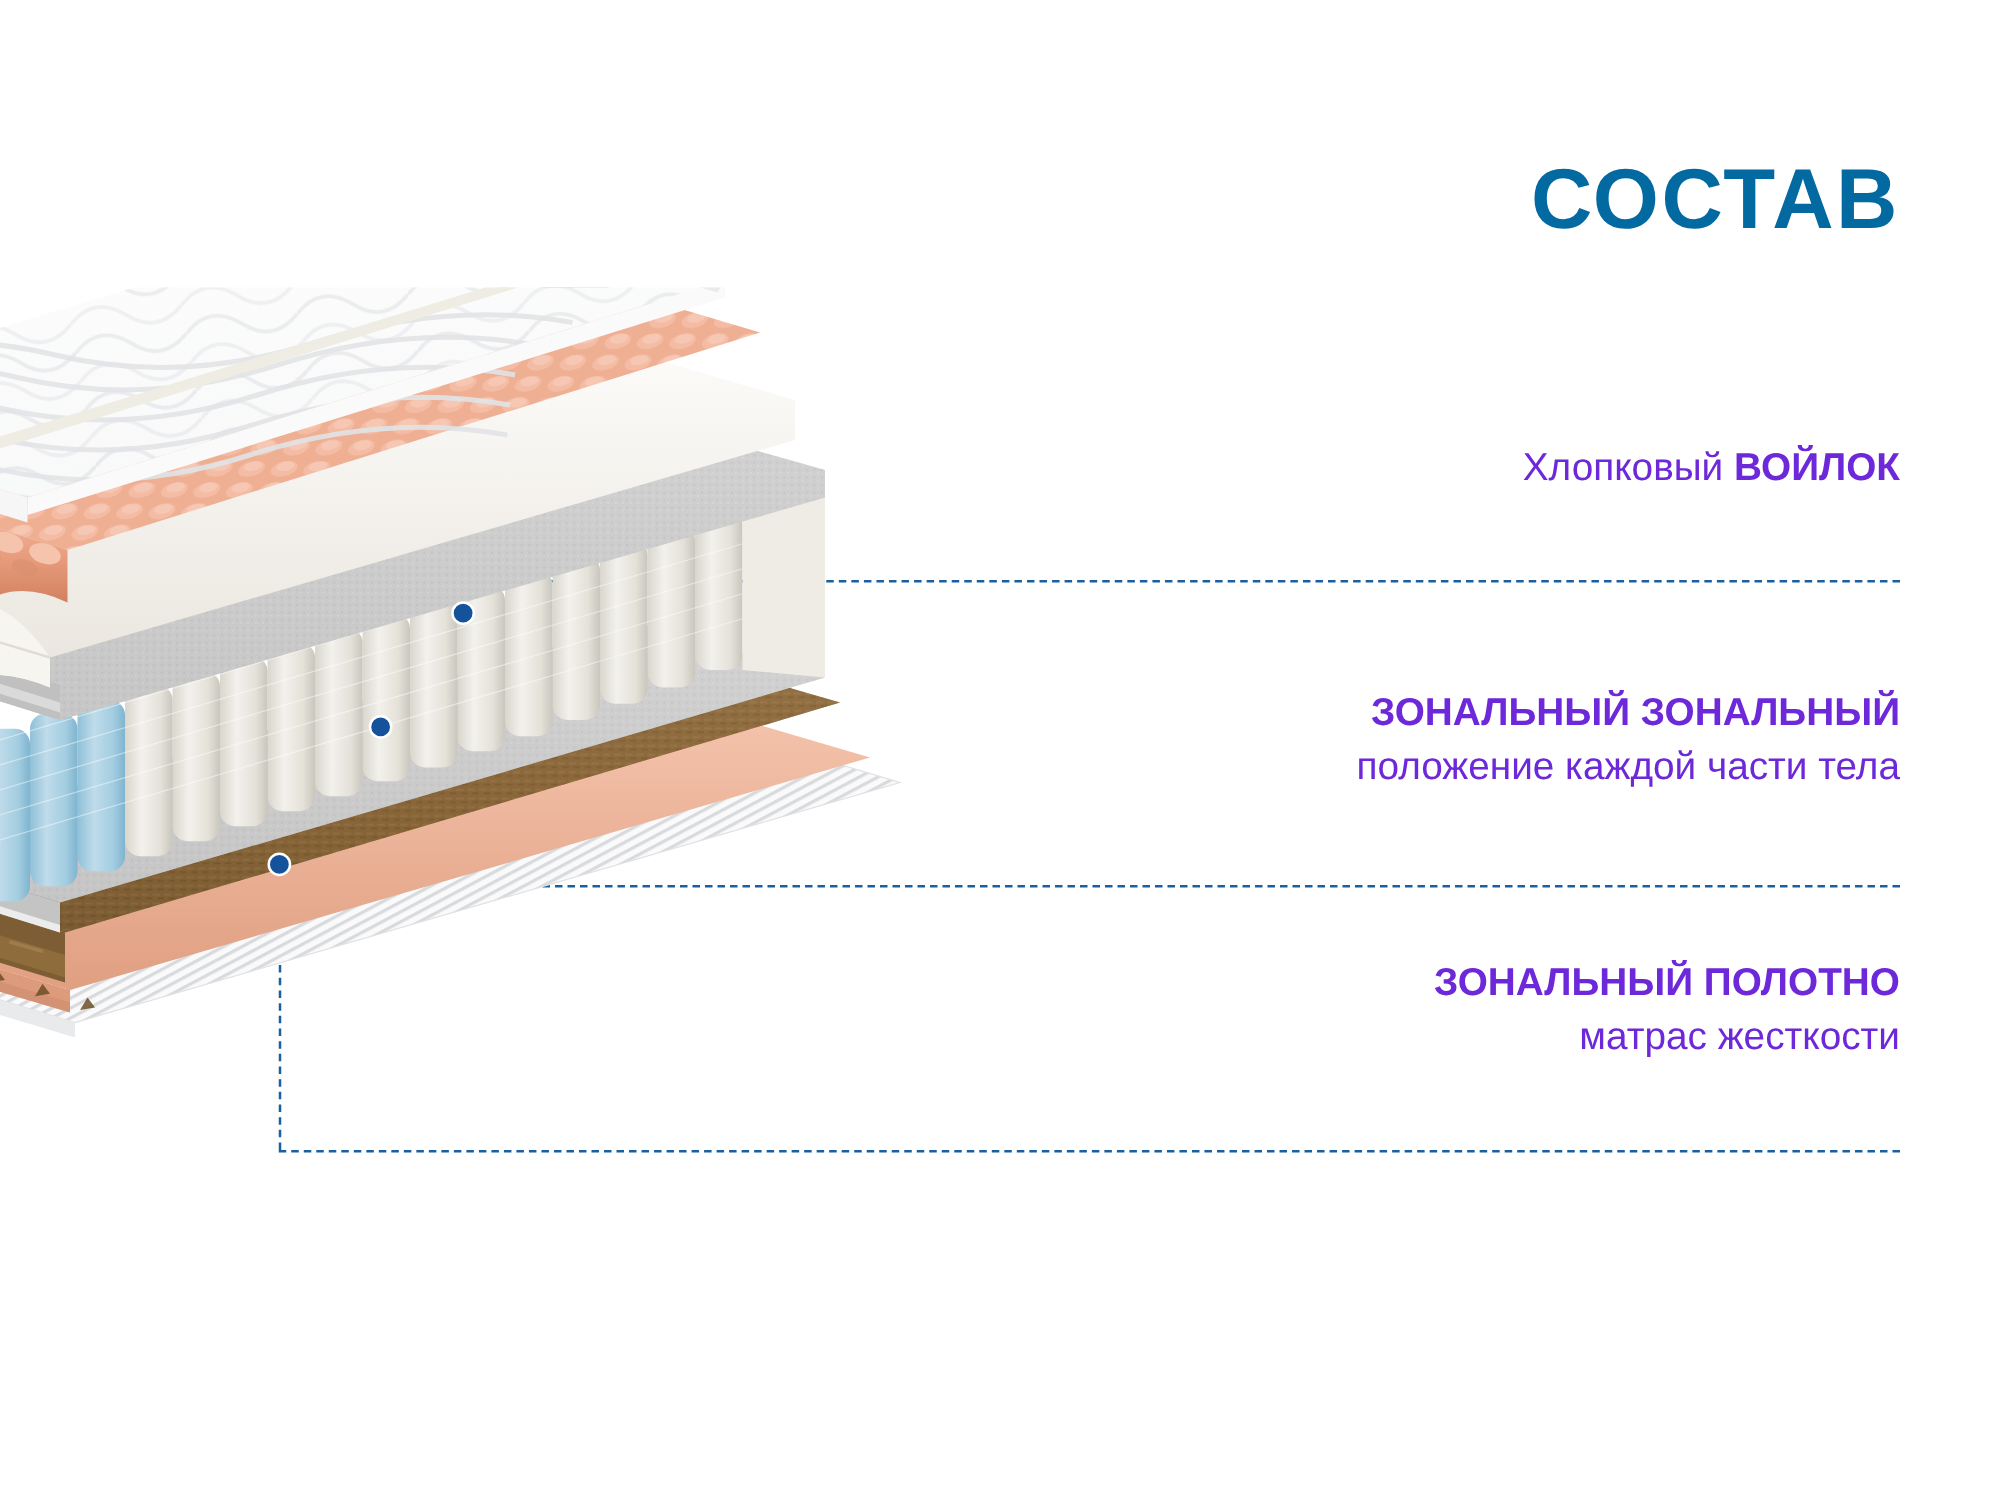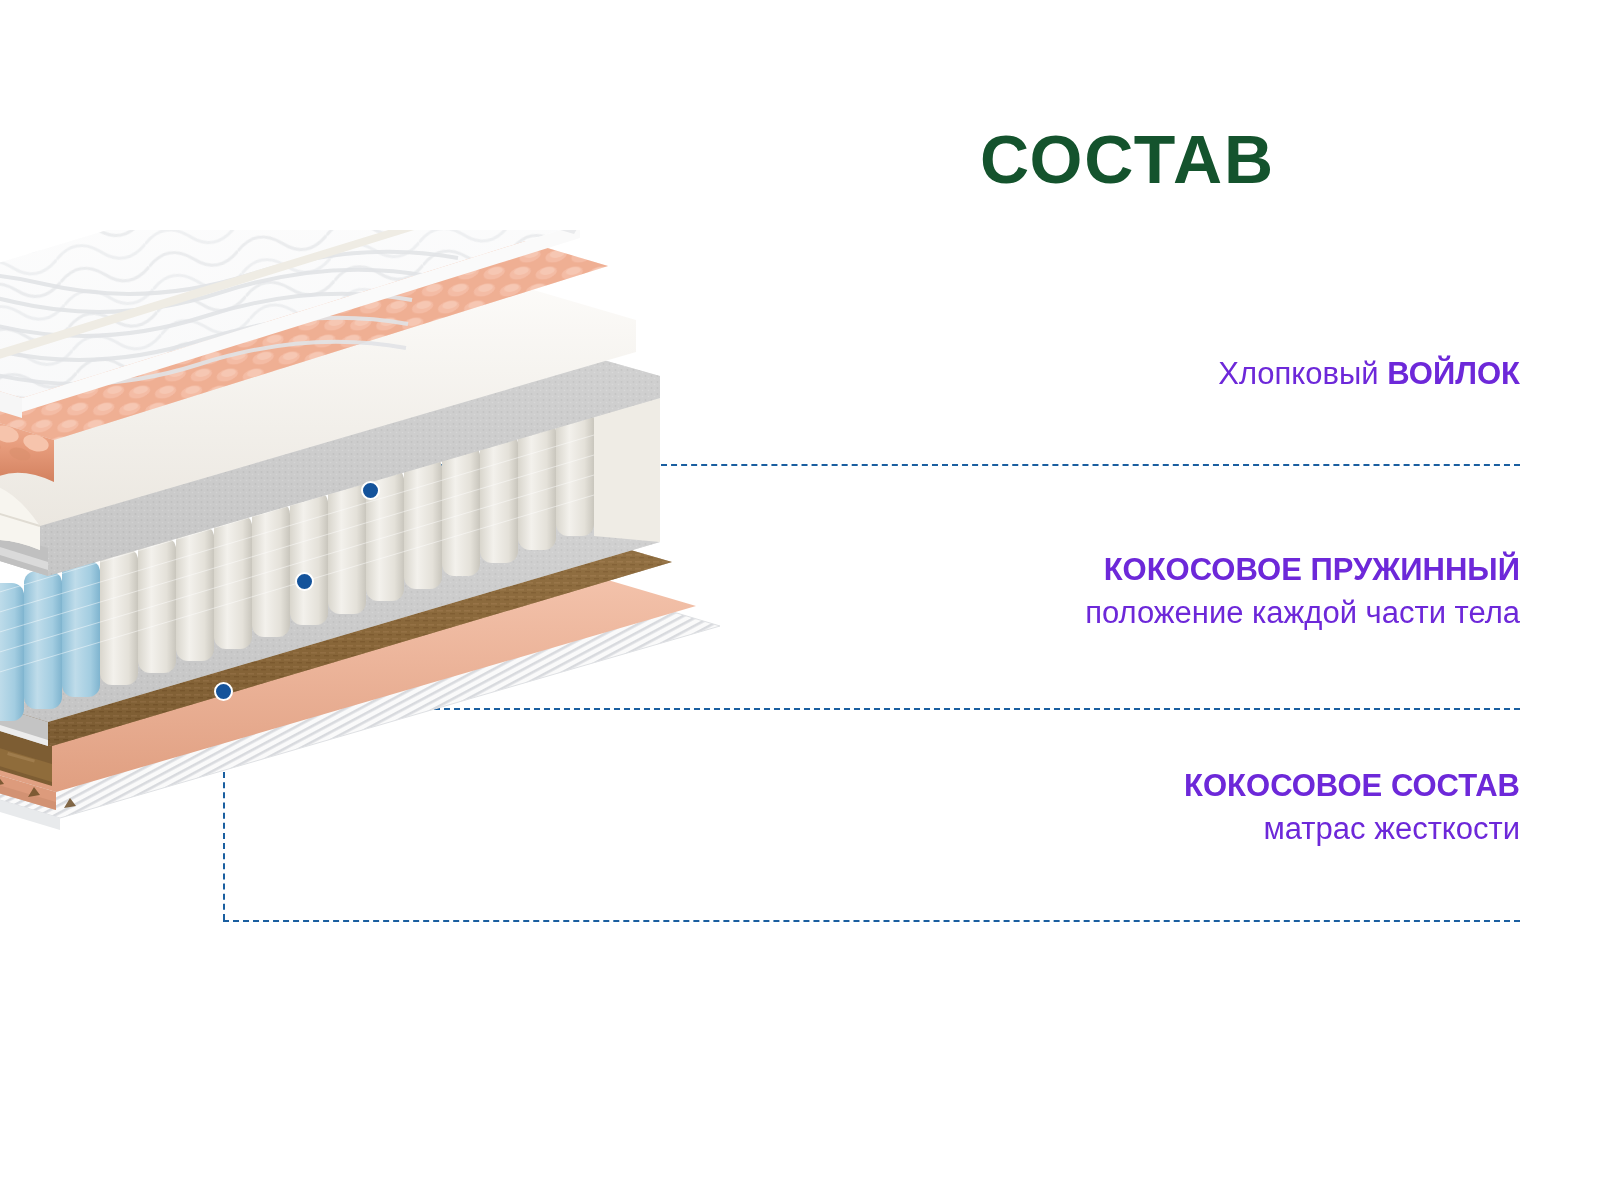--- a/index.html
+++ b/index.html
@@ -13,25 +13,25 @@
     position: relative;
     width: 1600px; height: 1200px;
     background: #ffffff;
   }
 
   
   .title {
     position: absolute;
     left: 980px; top: 120px;
     width: 540px;
-    text-align: left;
+    text-align: right;
     font-size: 68px;
     font-weight: bold;
     letter-spacing: 2px;
-    color: #14532d;
+    color: #0369a1;
     font-family: "Liberation Sans", sans-serif;
   }
 
   
   .callout {
     position: absolute;
     width: 640px;
     text-align: right;
     right: 80px;
     color: #6d28d9;
@@ -306,22 +306,22 @@
 
   <div class="dot" style="left:214px; top:682px;"></div>
   <div class="dash-v" style="left:223px; top:691px; height:229px;"></div>
   <div class="dash-h" style="left:223px; top:920px; width:1297px;"></div>
 
   <div class="callout callout-1">
     <span class="ln"><span>Хлопковый </span><b>ВОЙЛОК</b></span>
   </div>
 
   <div class="callout callout-2">
-    <span class="ln"><b>КОКОСОВОЕ ПРУЖИННЫЙ</b></span>
+    <span class="ln"><b>ЗОНАЛЬНЫЙ ЗОНАЛЬНЫЙ</b></span>
     <span class="ln">положение каждой части тела</span>
   </div>
 
   <div class="callout callout-3">
-    <span class="ln"><b>КОКОСОВОЕ СОСТАВ</b></span>
+    <span class="ln"><b>ЗОНАЛЬНЫЙ ПОЛОТНО</b></span>
     <span class="ln">матрас жесткости</span>
   </div>
 
 </div>
 
 </body></html>

